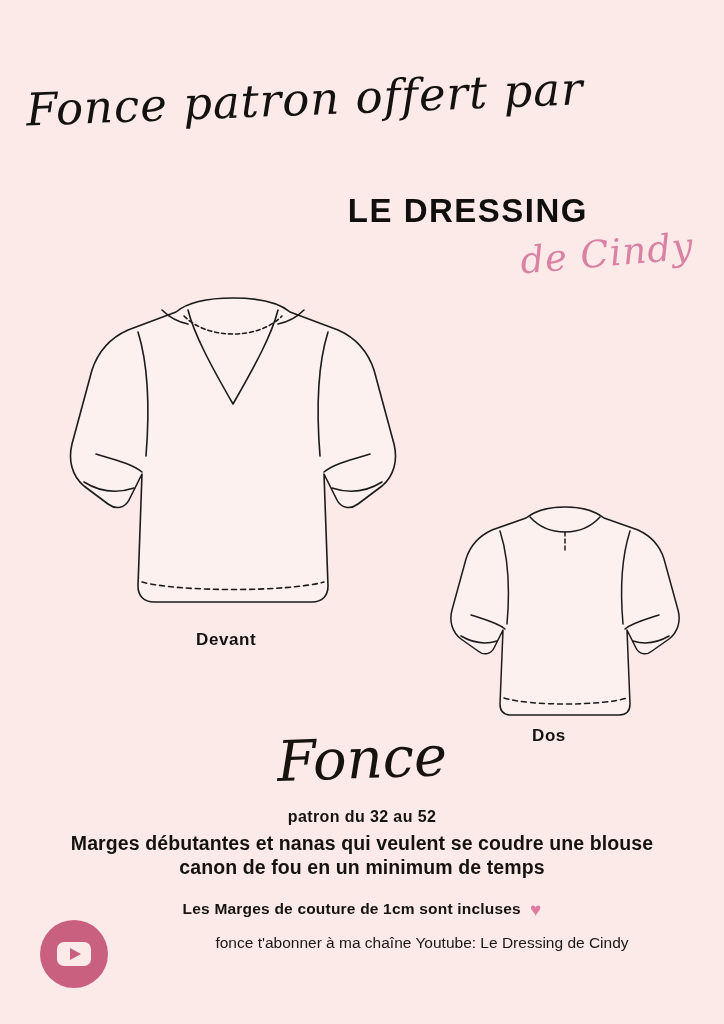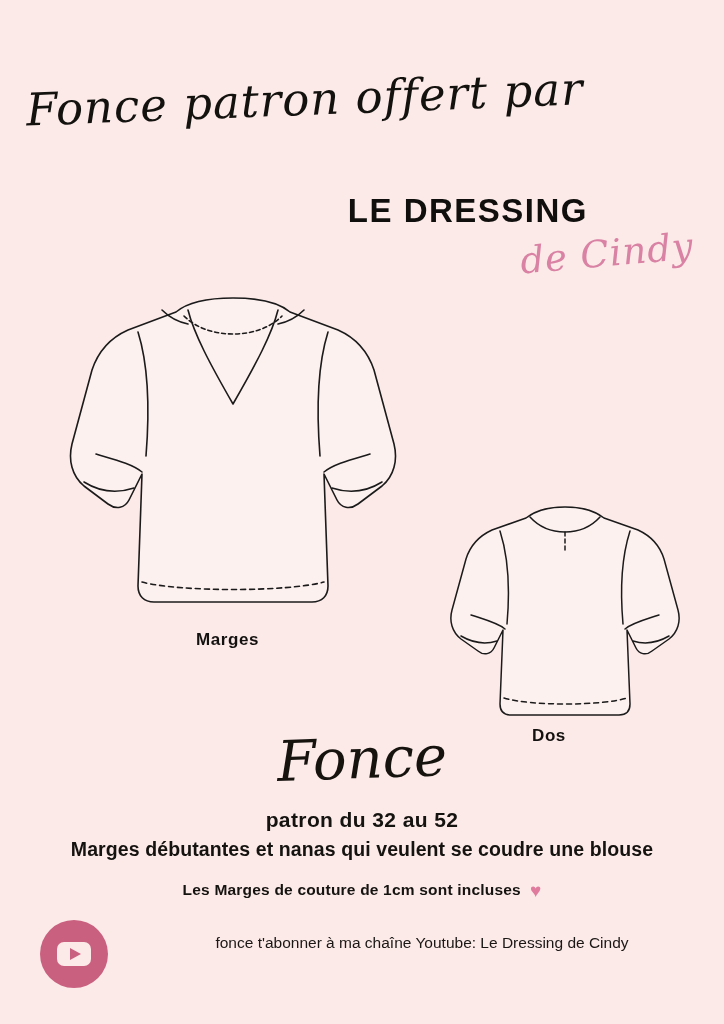--- a/index.html
+++ b/index.html
@@ -100,21 +100,21 @@
     white-space: nowrap;
   }
   .info-block {
     position: absolute;
     left: 0;
     right: 0;
     top: 808px;
     text-align: center;
   }
   .sizes {
-    font-size: 21px;
+    font-size: 16px;
     font-weight: bold;
     letter-spacing: 0.4px;
     color: #151310;
     margin-bottom: 5px;
   }
   .level {
     font-size: 19.5px;
     font-weight: bold;
     line-height: 1.25;
     color: #151310;
@@ -217,21 +217,21 @@
         <path d="M58 168 C78 174 94 178 104 186" fill="none"></path>
         <path d="M332 168 C312 174 296 178 286 186" fill="none"></path>
 
         <path d="M104 296 C140 306 250 306 286 296" fill="none" stroke-dasharray="5 4"></path>
 
         <path d="M124 24 C132 32 140 36 150 38" fill="none"></path>
         <path d="M266 24 C258 32 250 36 240 38" fill="none"></path>
       </g>
     </svg>
   </div>
-  <div class="caption caption-front">Marges</div>
+  <div class="caption caption-front">Devant</div>
 
   <div class="illus-back">
     <svg viewBox="0 0 270 232" width="270" height="232" fill="none" xmlns="http://www.w3.org/2000/svg">
       <g stroke="#1b1b1b" stroke-width="1.5" stroke-linejoin="round" stroke-linecap="round" fill="#fdf1ef">
         <path d="M96 20 C106 12 120 9 135 9 C150 9 164 12 174 20
                  L208 32 C221 38 230 48 234 61
                  L248 112 C251 123 248 134 239 141
                  L222 153 C216 158 209 156 206 150 L197 132
                  L200 206 C200 213 196 217 189 217
                  L81 217 C74 217 70 213 70 206
@@ -255,20 +255,21 @@
       </g>
     </svg>
   </div>
   <div class="caption caption-back">Dos</div>
 
   <div class="script-title">Fonce</div>
 
   <div class="info-block">
     <div class="sizes">patron du 32 au 52</div>
     <div class="level">Marges débutantes et nanas qui veulent se coudre une blouse</div>
+    <div class="level">canon de fou en un minimum de temps</div>
     <div class="margins">
       <span>Les Marges de couture de 1cm sont incluses</span><span class="heart">♥</span>
     </div>
   </div>
 
   <div class="footer">
     <div class="yt-badge">
       <div class="yt-rect">
         <div class="yt-tri"></div>
       </div>

